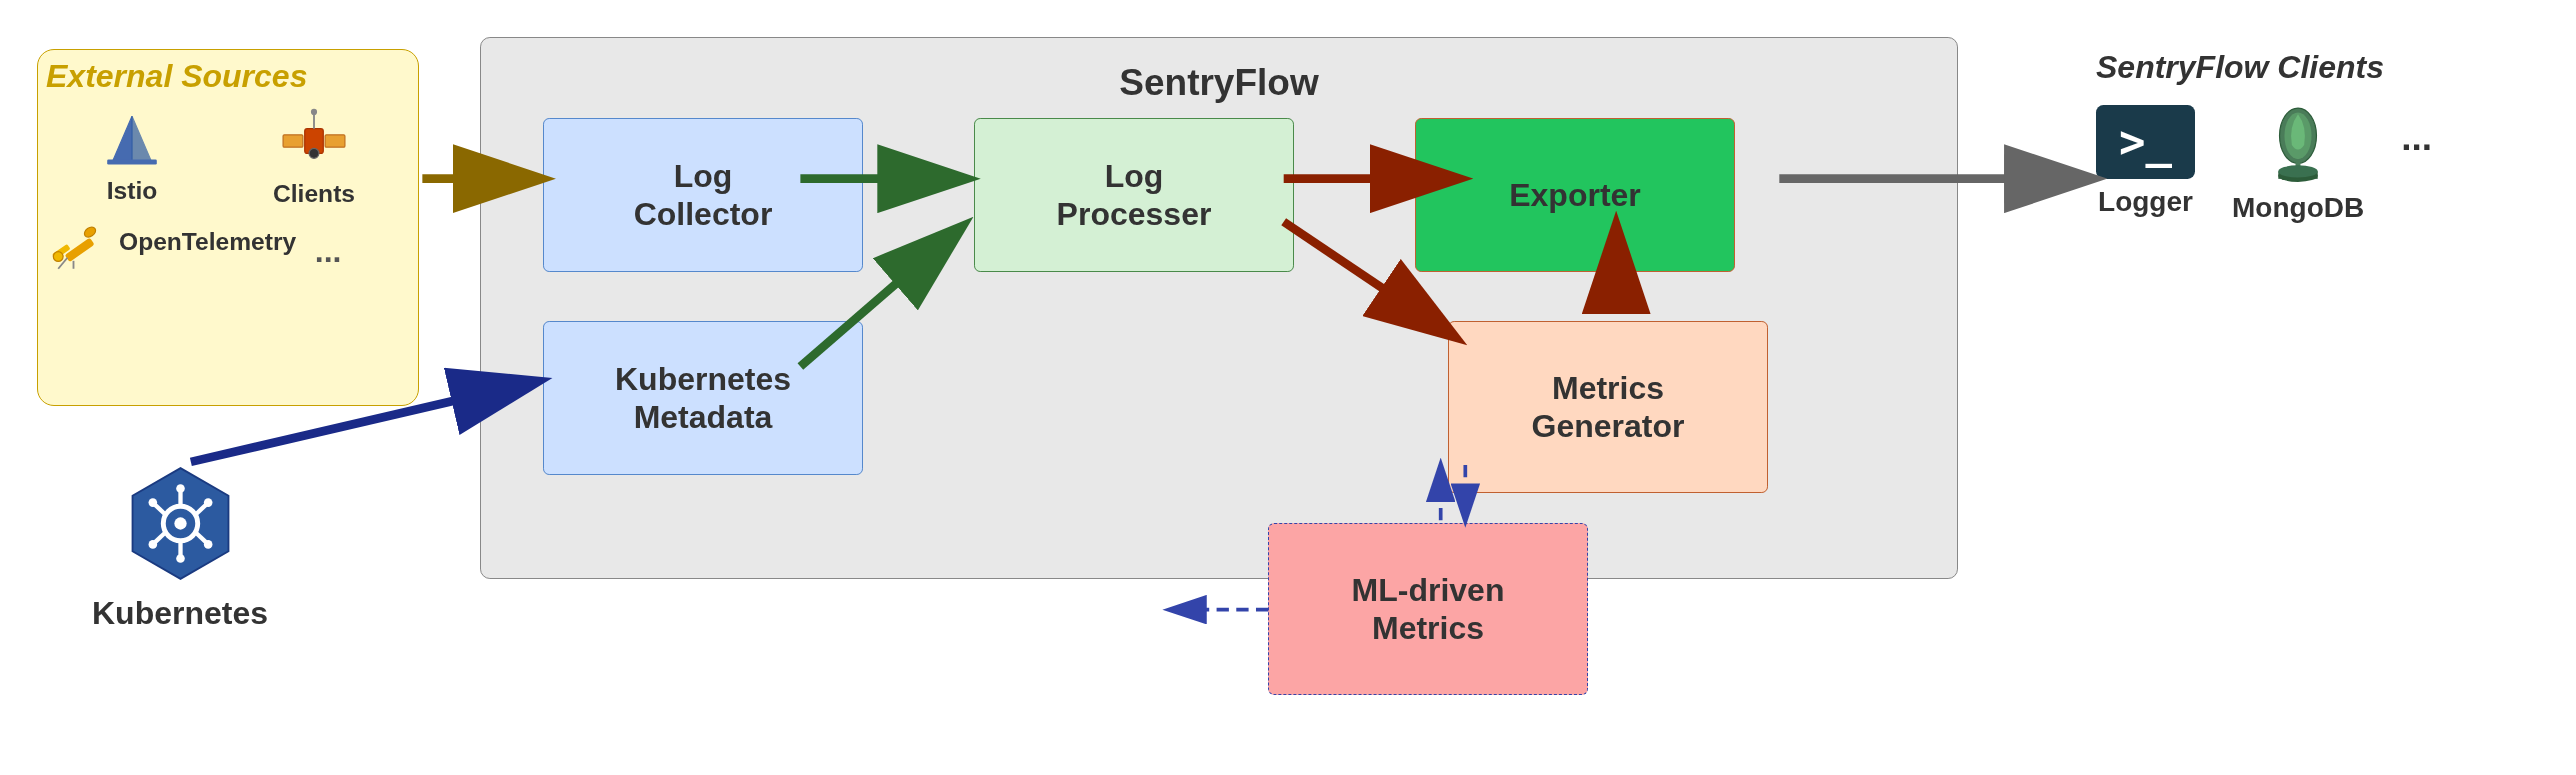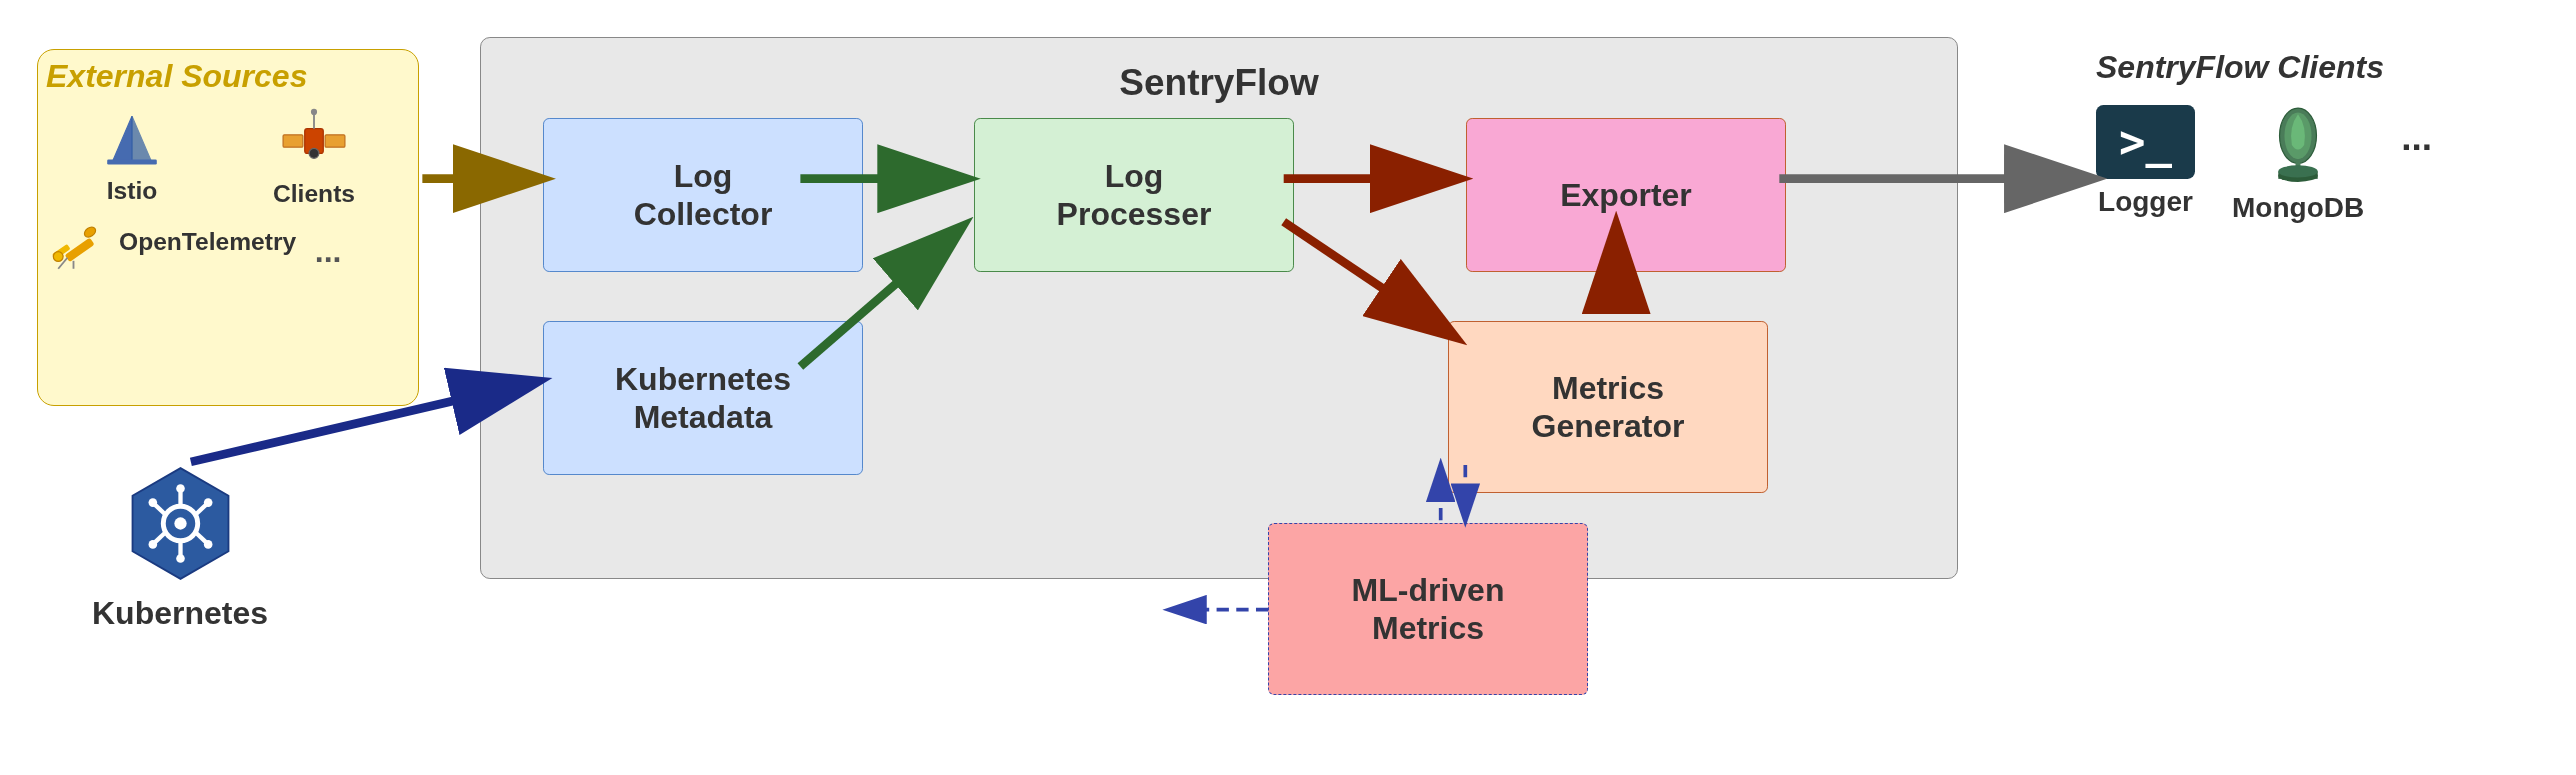--- a/index.html
+++ b/index.html
@@ -161,23 +161,23 @@
       background: #d4f0d4;
       border: 1.8px solid #4a8a4a;
       left: 493px;
       top: 80px;
       width: 320px;
       height: 154px;
     }
 
     
     .exporter {
-      background: #f9a8d4;
+      background: #22c55e;
       border: 1.8px solid #c06030;
-      left: 985px;
+      left: 934px;
       top: 80px;
       width: 320px;
       height: 154px;
     }
 
     
     .metrics-generator {
       background: #ffd8c0;
       border: 1.8px solid #c06030;
       left: 967px;

